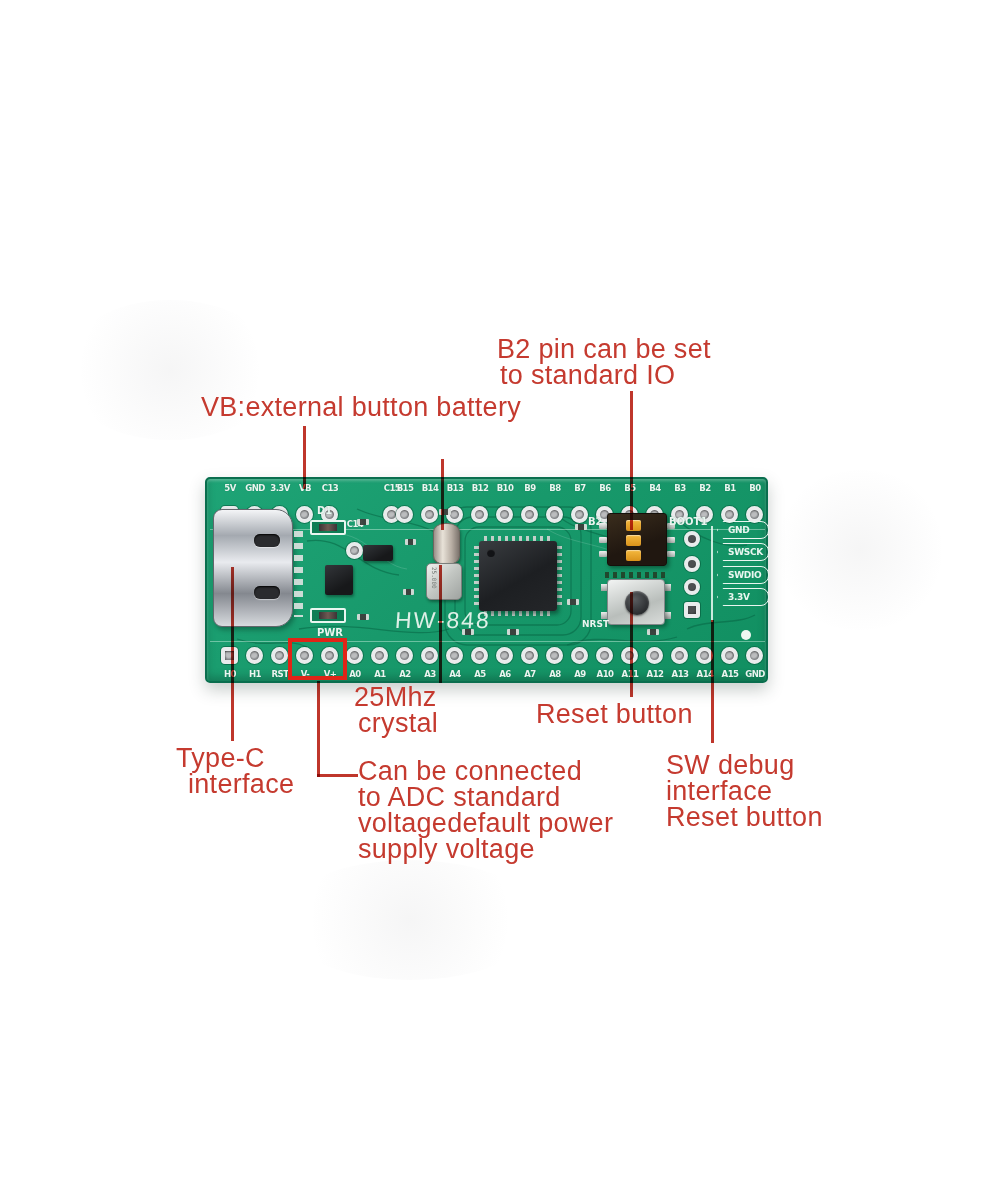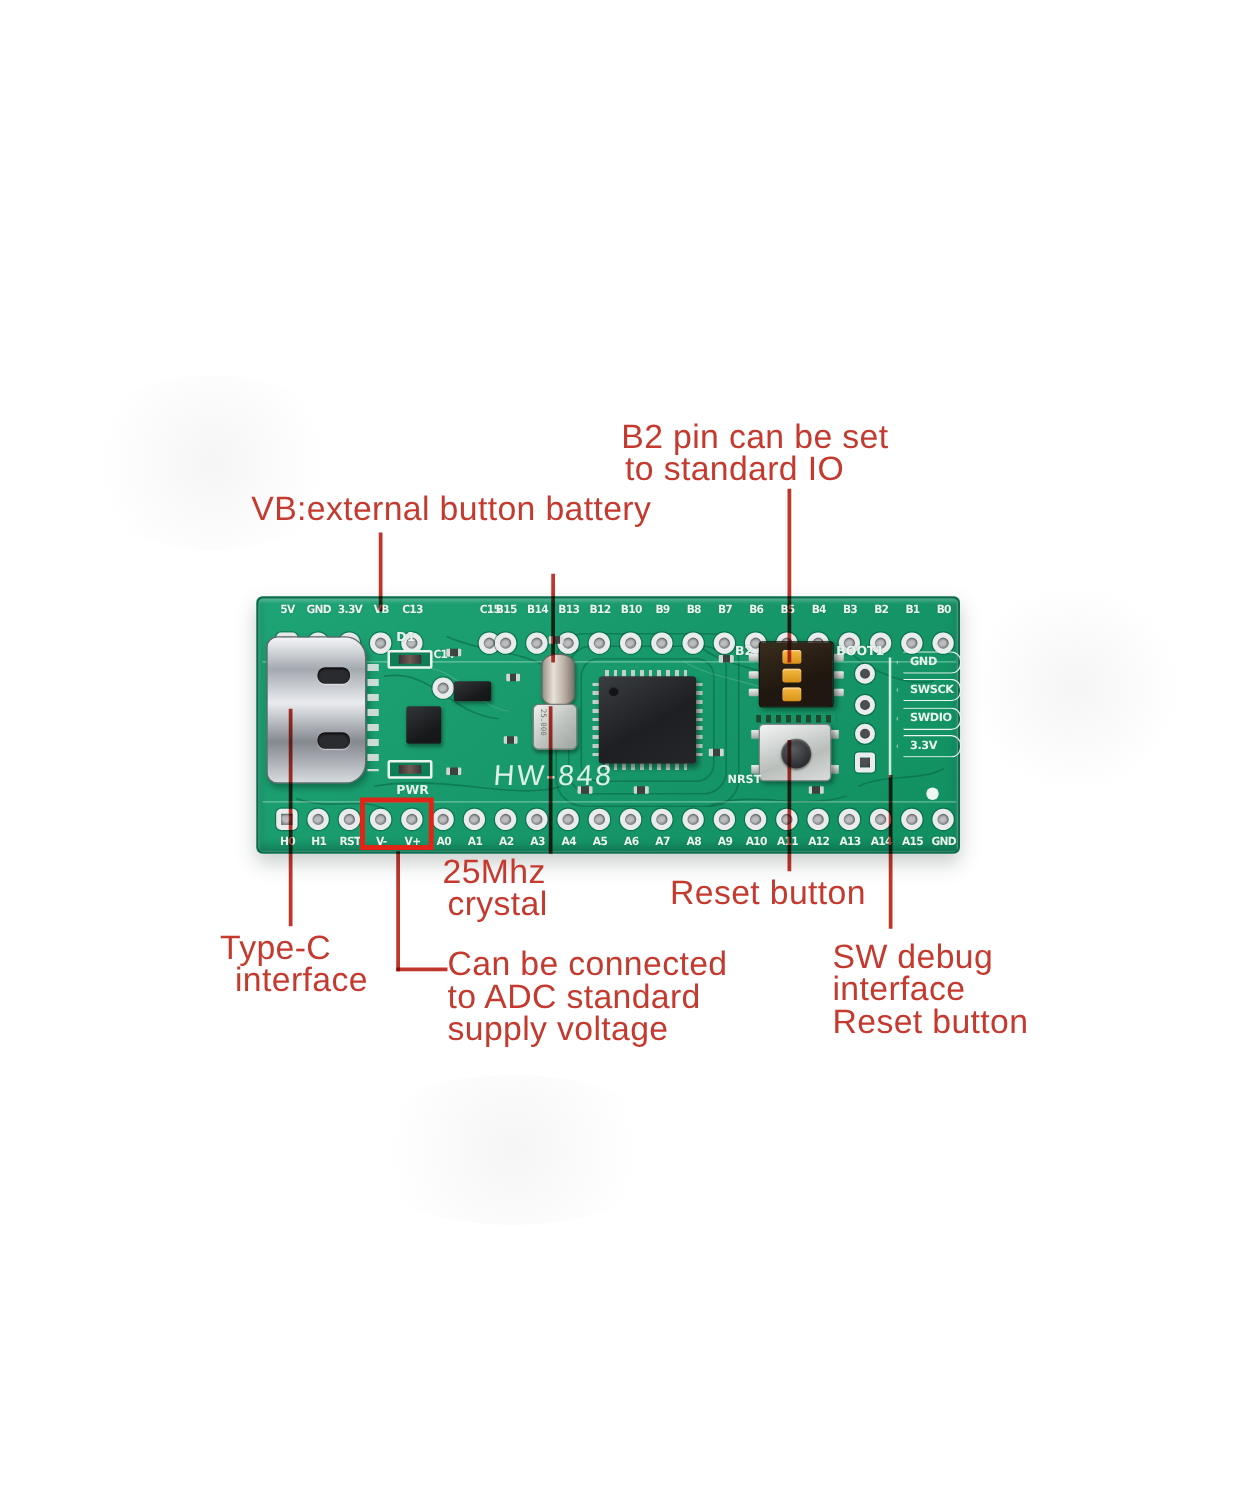--- a/index.html
+++ b/index.html
@@ -136,20 +136,21 @@
   </div>
 
   <div class="ann" style="left:176px; top:745px;">
     <div>Type-C</div>
     <div style="margin-left:12px;">interface</div>
   </div>
 
   <div class="ann" style="left:358px; top:758px;">
     <div>Can be connected</div>
     <div>to ADC standard</div>
+    <div>voltagedefault power</div>
     <div>supply voltage</div>
   </div>
 
   <div class="ann" style="left:666px; top:752px;">
     <div>SW debug</div>
     <div>interface</div>
     <div>Reset button</div>
   </div>
 
   <div class="ann-line" style="left:303px; top:426px; height:63px;"></div>

